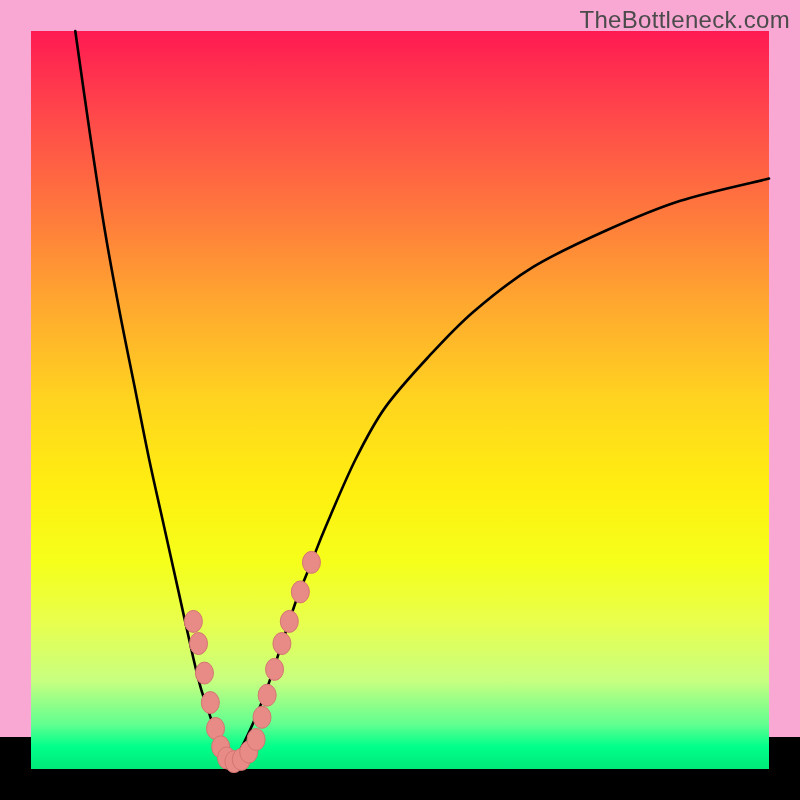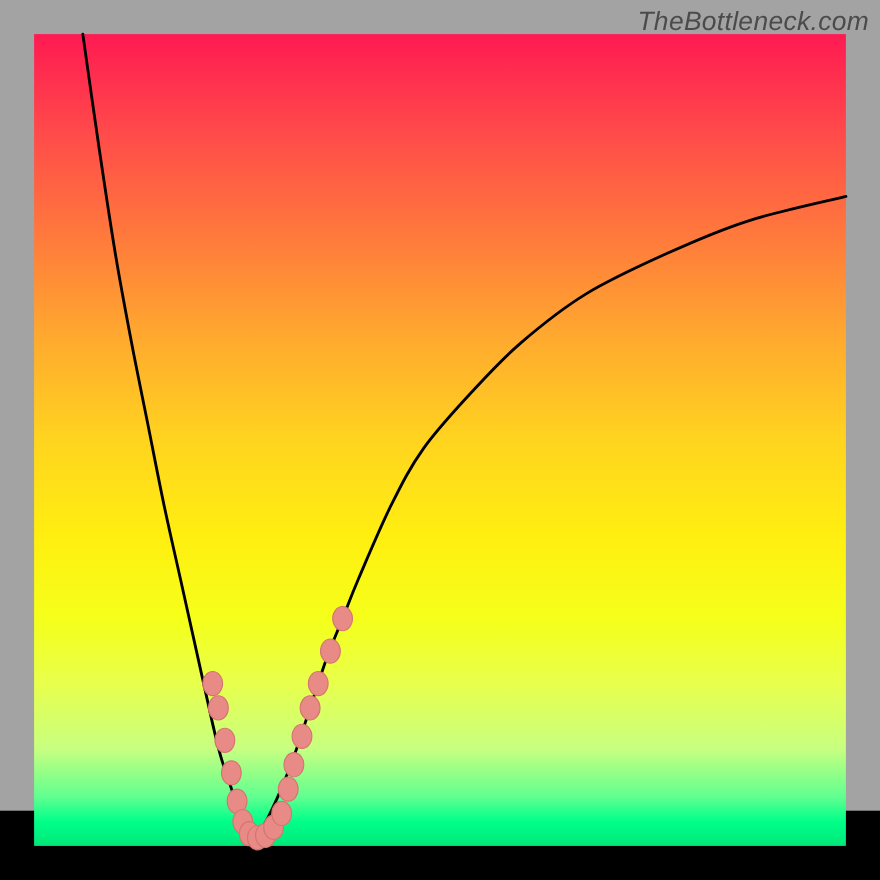--- a/index.html
+++ b/index.html
@@ -10,22 +10,21 @@
     overflow: hidden;
     background: #000;
     font-family: Arial, Helvetica, sans-serif;
   }
   .frame {
     position: absolute;
     left: 0;
     top: 0;
     width: 800px;
     height: 737px;
-    background: #a3a3a3;
-    font-style: italic;
+    background: #f9a8d4;
   }
   .plot-area {
     position: absolute;
     left: 31px;
     top: 31px;
     width: 738px;
     height: 738px;
     background: linear-gradient(to bottom,
       #ff1a52 0%,
       #ff4a4a 12%,

